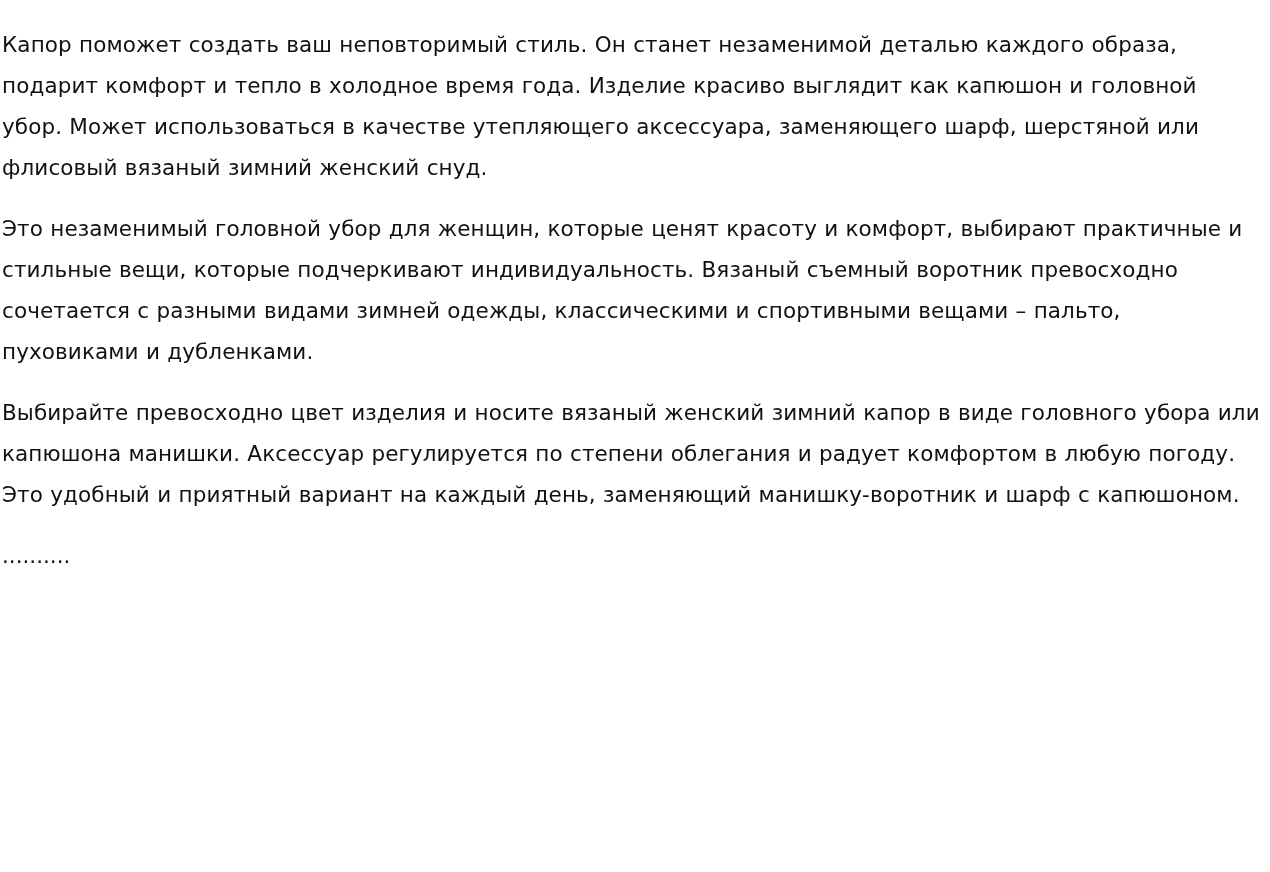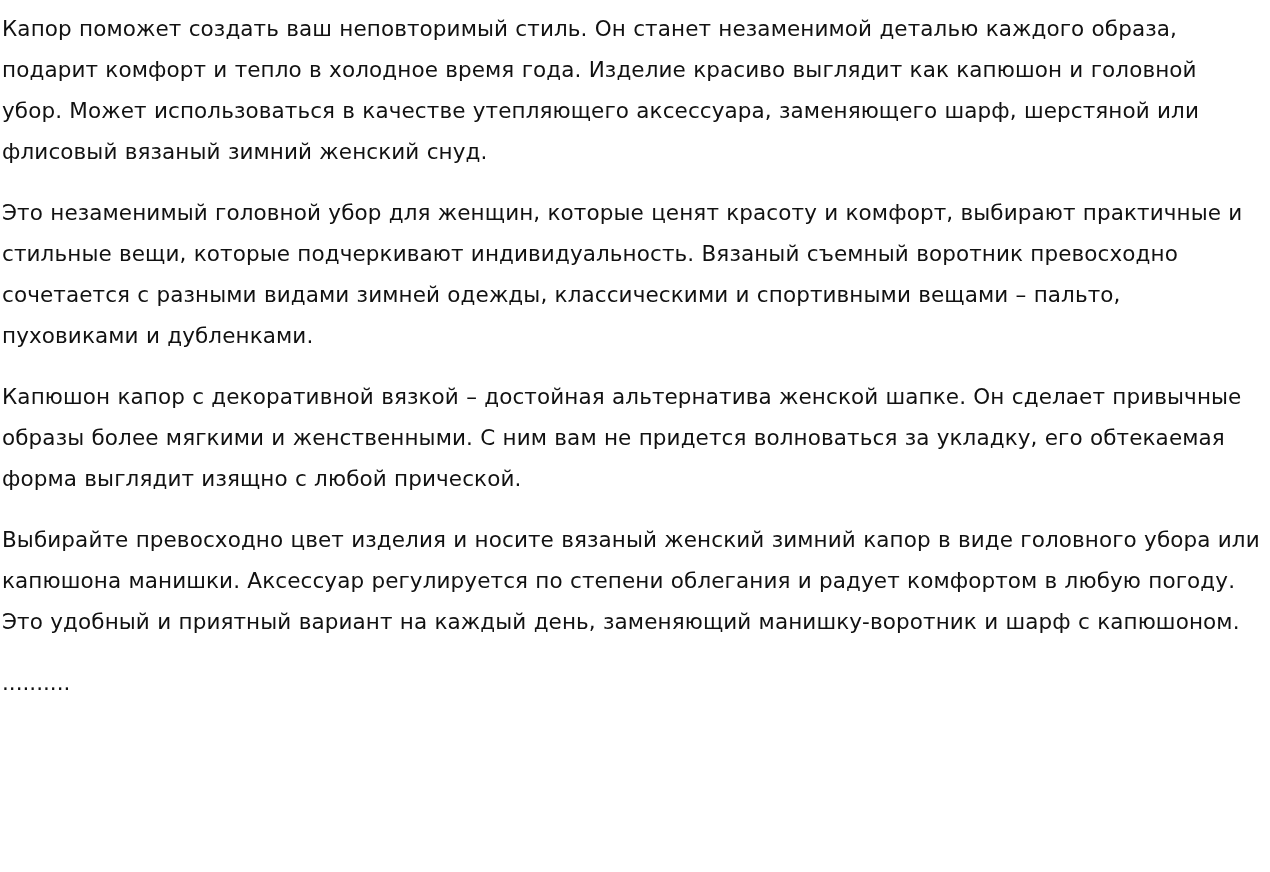--- a/index.html
+++ b/index.html
@@ -10,21 +10,21 @@
   body {
     width: 1270px;
     height: 872px;
     font-family: "DejaVu Sans", "Liberation Sans", sans-serif;
     color: #1a1a1a;
     overflow: hidden;
   }
   .doc {
     box-sizing: border-box;
     width: 1270px;
-    padding: 8px 10px 0 2px;
+    padding: 24px 10px 0 2px;
   }
   .para {
     font-size: 21.5px;
     line-height: 41px;
     margin: 0 0 20px 0;
     color: #111111;
     letter-spacing: 0.1px;
     text-align: left;
     word-spacing: 0.3px;
   }
@@ -37,16 +37,15 @@
     margin: 0;
     color: #111111;
   }
 </style>
 </head>
 <body>
 
 <div class="doc">
   <p class="para">Капор поможет создать ваш неповторимый стиль. Он станет незаменимой деталью каждого образа, подарит комфорт и тепло в холодное время года. Изделие красиво выглядит как капюшон и головной убор. Может использоваться в качестве утепляющего аксессуара, заменяющего шарф, шерстяной или флисовый вязаный зимний женский снуд.</p>
   <p class="para">Это незаменимый головной убор для женщин, которые ценят красоту и комфорт, выбирают практичные и стильные вещи, которые подчеркивают индивидуальность. Вязаный съемный воротник превосходно сочетается с разными видами зимней одежды, классическими и спортивными вещами – пальто, пуховиками и дубленками.</p>
-  <p class="para">Капюшон капор с декоративной вязкой – достойная альтернатива женской шапке. Он сделает привычные образы более мягкими и женственными. С ним вам не придется волноваться за укладку, его обтекаемая форма выглядит изящно с любой прической.</p>
   <p class="para">Выбирайте превосходно цвет изделия и носите вязаный женский зимний капор в виде головного убора или капюшона манишки. Аксессуар регулируется по степени облегания и радует комфортом в любую погоду. Это удобный и приятный вариант на каждый день, заменяющий манишку-воротник и шарф с капюшоном.</p>
   <p class="ellipsis">..........</p>
 </div>
 
 </body></html>

